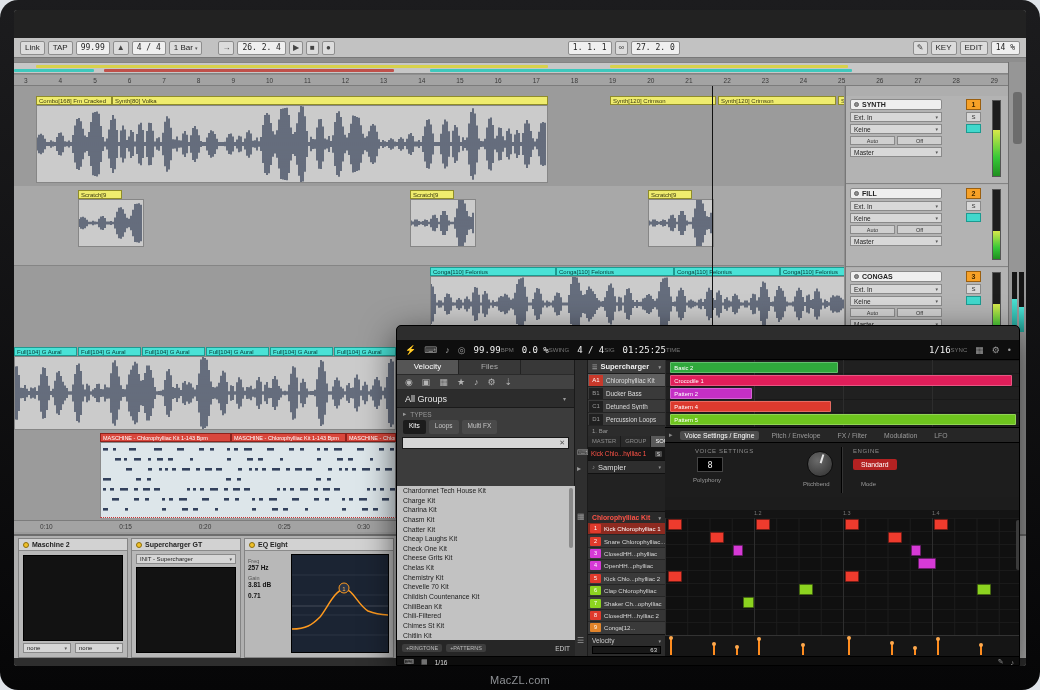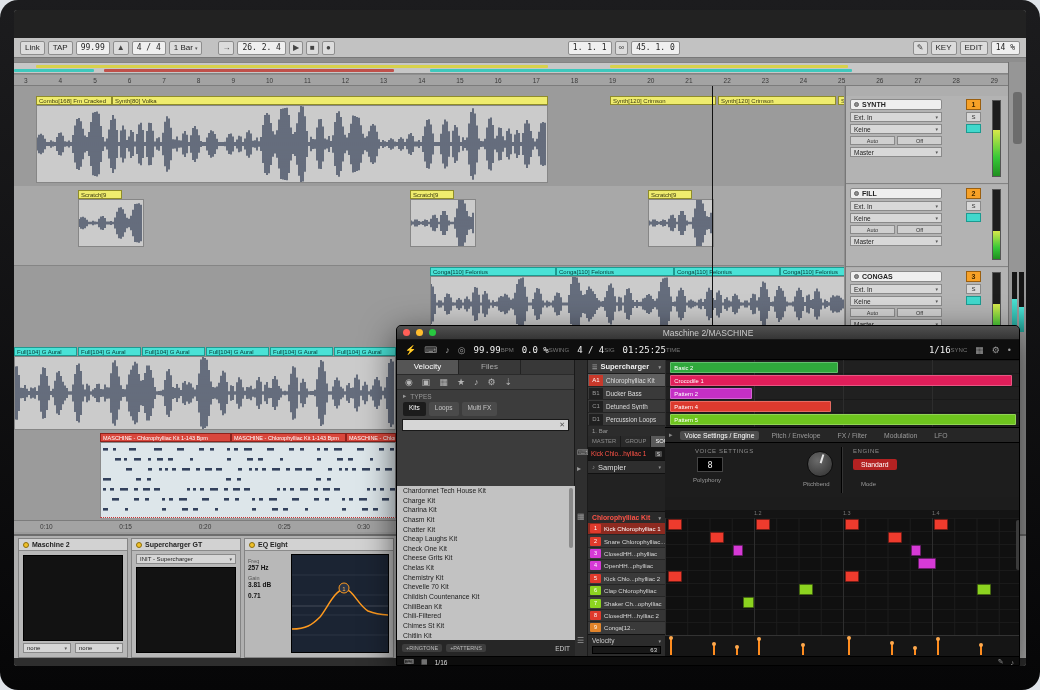--- a/index.html
+++ b/index.html
@@ -195,21 +195,21 @@
           </span>
         <span class="tsp"></span>
         <span class="tb ic">→</span>
         <span class="tb val">26. 2. 4</span>
         <span class="tb ic tplay">▶</span>
         <span class="tb ic tstop">■</span>
         <span class="tb ic trec">●</span>
         <span class="tsp" style="flex:1"></span>
         <span class="tb val">1. 1. 1</span>
         <span class="tb ic">∞</span>
-        <span class="tb val">45. 1. 0</span>
+        <span class="tb val">27. 2. 0</span>
         <span class="tsp" style="flex:1"></span>
         <span class="tb ic">✎</span>
         <span class="tb">KEY</span>
         <span class="tb">EDIT</span>
         <span class="tb val">14 %</span>
       </div>
 
       <div class="gapstrip"></div>
 
       <div class="ovw">
@@ -615,26 +615,20 @@
               <circle cx="52" cy="33" r="5" fill="#2b3547" stroke="#ff9a1e"></circle>
               <text x="52" y="36" text-anchor="middle" font-size="6" fill="#ffb24d">1</text>
             </svg>
           </div>
         </div>
       </div>
       <div class="sb sbar"></div>
     </div>
 
     <div id="mas">
-      <div class="mtitle">
-        <span class="tl" style="background:#ff5f57;"></span>
-        <span class="tl" style="background:#febc2e;"></span>
-        <span class="tl" style="background:#28c840;"></span>
-        <span class="mtitletext">Maschine 2/MASCHINE</span>
-      </div>
       <div class="mhead">
         <span class="hic">⚡</span>
         <span class="hic">⌨</span>
         <span class="hic">♪</span>
         <span class="hic">◎</span>
         <span class="hgrp">
             <span class="hval">99.99</span>
             <span class="hlab">BPM</span>
           </span>
         <span class="hgrp">
@@ -666,20 +660,24 @@
         </div>
         <div class="libicons" id="libicons">
             <span>◉</span>
             <span>▣</span>
             <span>▦</span>
             <span>★</span>
             <span>♪</span>
             <span>⚙</span>
             <span>⇣</span>
           </div>
+        <div class="allgroups">
+            <span>All Groups</span>
+            <i>▾</i>
+          </div>
         <div class="typesrow">
             <span>▸</span>
             <span>TYPES</span>
           </div>
         <div class="typebtns" id="typebtns">
             <span class="typebtn act">Kits</span>
             <span class="typebtn">Loops</span>
             <span class="typebtn">Multi FX</span>
           </div>
         <div class="srch">
@@ -876,13 +874,14 @@
       <div class="mbot">
         <span>⌨</span>
         <span>▦</span>
         <span class="gridlab">1/16</span>
         <span style="margin-left:auto;">✎</span>
         <span>♪</span>
       </div>
     </div>
 
   </div>
+  <div class="watermark">MacZL.com</div>
 </div>
 
 </body></html>

